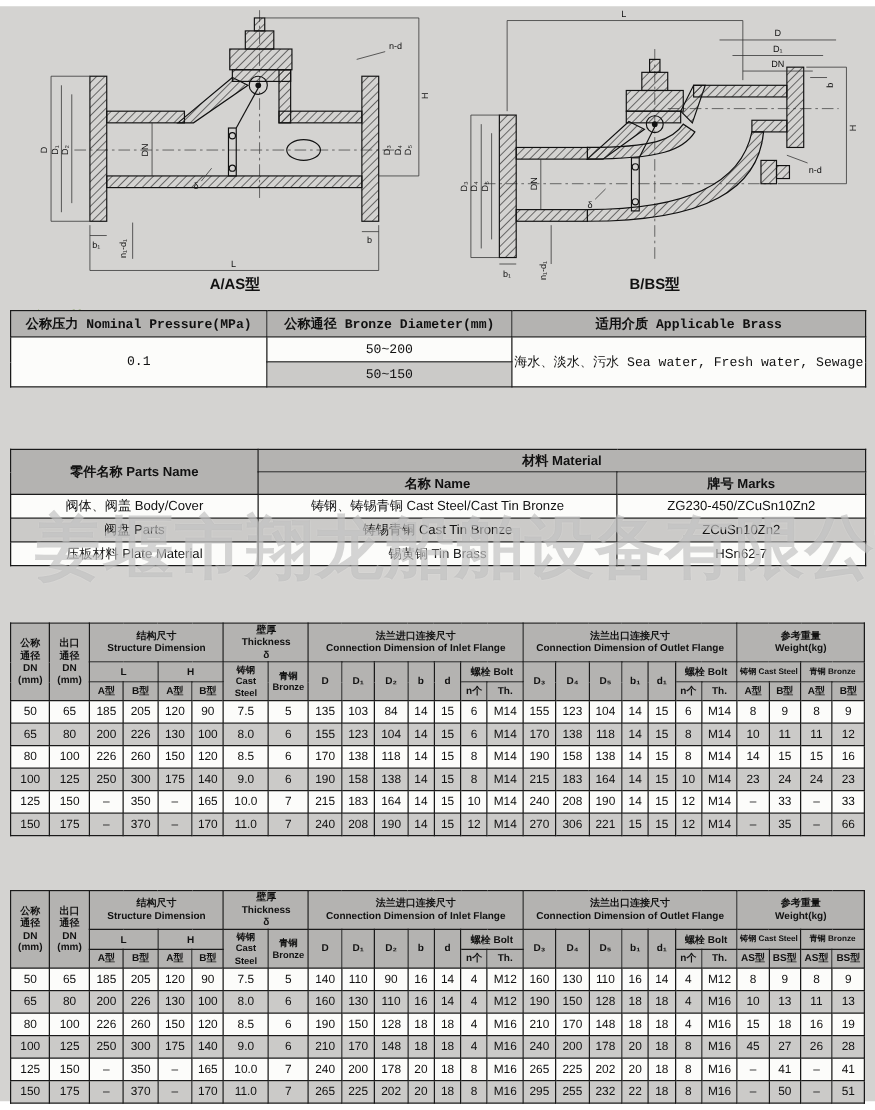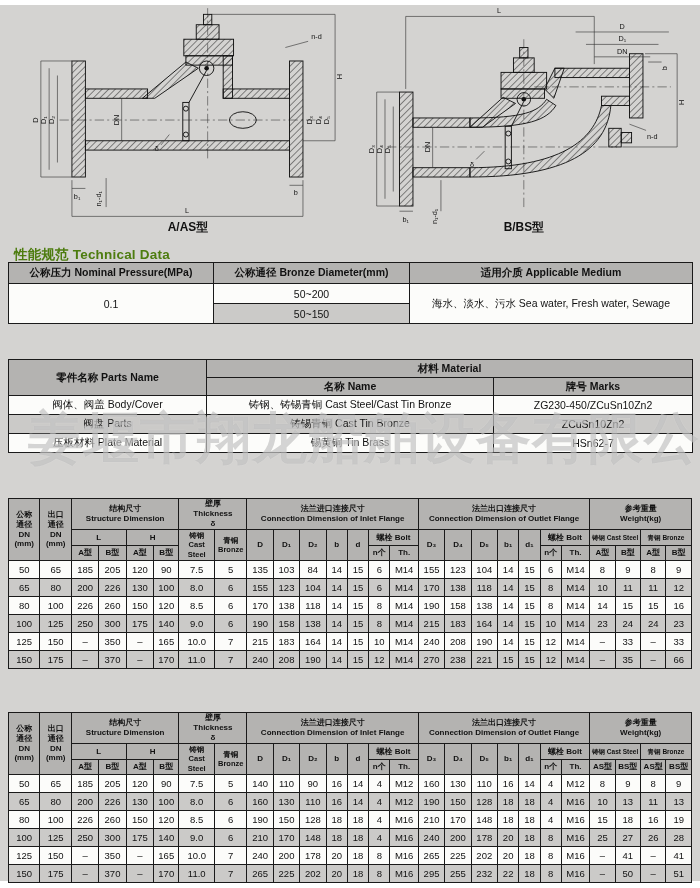--- a/index.html
+++ b/index.html
@@ -190,31 +190,31 @@
     <text class="dimtext" transform="rotate(-90 13 140)" x="13" y="140" text-anchor="middle">D₄</text>
     <text class="dimtext" transform="rotate(-90 21 140)" x="21" y="140" text-anchor="middle">D₅</text>
     <text class="dimtext" transform="rotate(-90 59 138)" x="59" y="138" text-anchor="middle">DN</text>
     <text class="dimtext" x="36" y="210" text-anchor="middle">b₁</text>
     <text class="dimtext" transform="rotate(-90 66 205)" x="66" y="205" text-anchor="middle">n₁-d₁</text>
     <text class="dimtext" x="100" y="157" text-anchor="middle">δ</text>
     <text class="cap" x="150" y="219" text-anchor="middle">B/BS型</text>
   </svg>
 
   <h2 class="sec abs" style="left:8px;top:240px;">性能规范 Technical Data</h2>
-  <table class="tech-tbl framed abs" style="left:8px;top:262px;">
+  <table class="tech-tbl framed abs" style="left:8px;top:248px;font-family:Liberation Mono, monospace;">
     <colgroup>
         <col style="width:205px">
         <col style="width:196px">
         <col style="width:283px">
       </colgroup>
     <thead>
       <tr>
         <th>公称压力 Nominal Pressure(MPa)</th>
         <th>公称通径 Bronze Diameter(mm)</th>
-        <th>适用介质 Applicable Medium</th>
+        <th>适用介质 Applicable Brass</th>
       </tr>
     </thead>
     <tbody>
       <tr>
         <td rowspan="2">0.1</td>
         <td>50~200</td>
         <td rowspan="2">海水、淡水、污水 Sea water, Fresh water, Sewage</td>
       </tr>
       <tr>
         <td class="graycell">50~150</td>
@@ -498,21 +498,21 @@
           <td>11.0</td>
           <td>7</td>
           <td>240</td>
           <td>208</td>
           <td>190</td>
           <td>14</td>
           <td>15</td>
           <td>12</td>
           <td>M14</td>
           <td>270</td>
-          <td>238</td>
+          <td>306</td>
           <td>221</td>
           <td>15</td>
           <td>15</td>
           <td>12</td>
           <td>M14</td>
           <td>–</td>
           <td>35</td>
           <td>–</td>
           <td>66</td>
         </tr>
@@ -708,21 +708,21 @@
           <td>18</td>
           <td>4</td>
           <td>M16</td>
           <td>240</td>
           <td>200</td>
           <td>178</td>
           <td>20</td>
           <td>18</td>
           <td>8</td>
           <td>M16</td>
-          <td>25</td>
+          <td>45</td>
           <td>27</td>
           <td>26</td>
           <td>28</td>
         </tr>
         <tr>
           <td>125</td>
           <td>150</td>
           <td>–</td>
           <td>350</td>
           <td>–</td>

